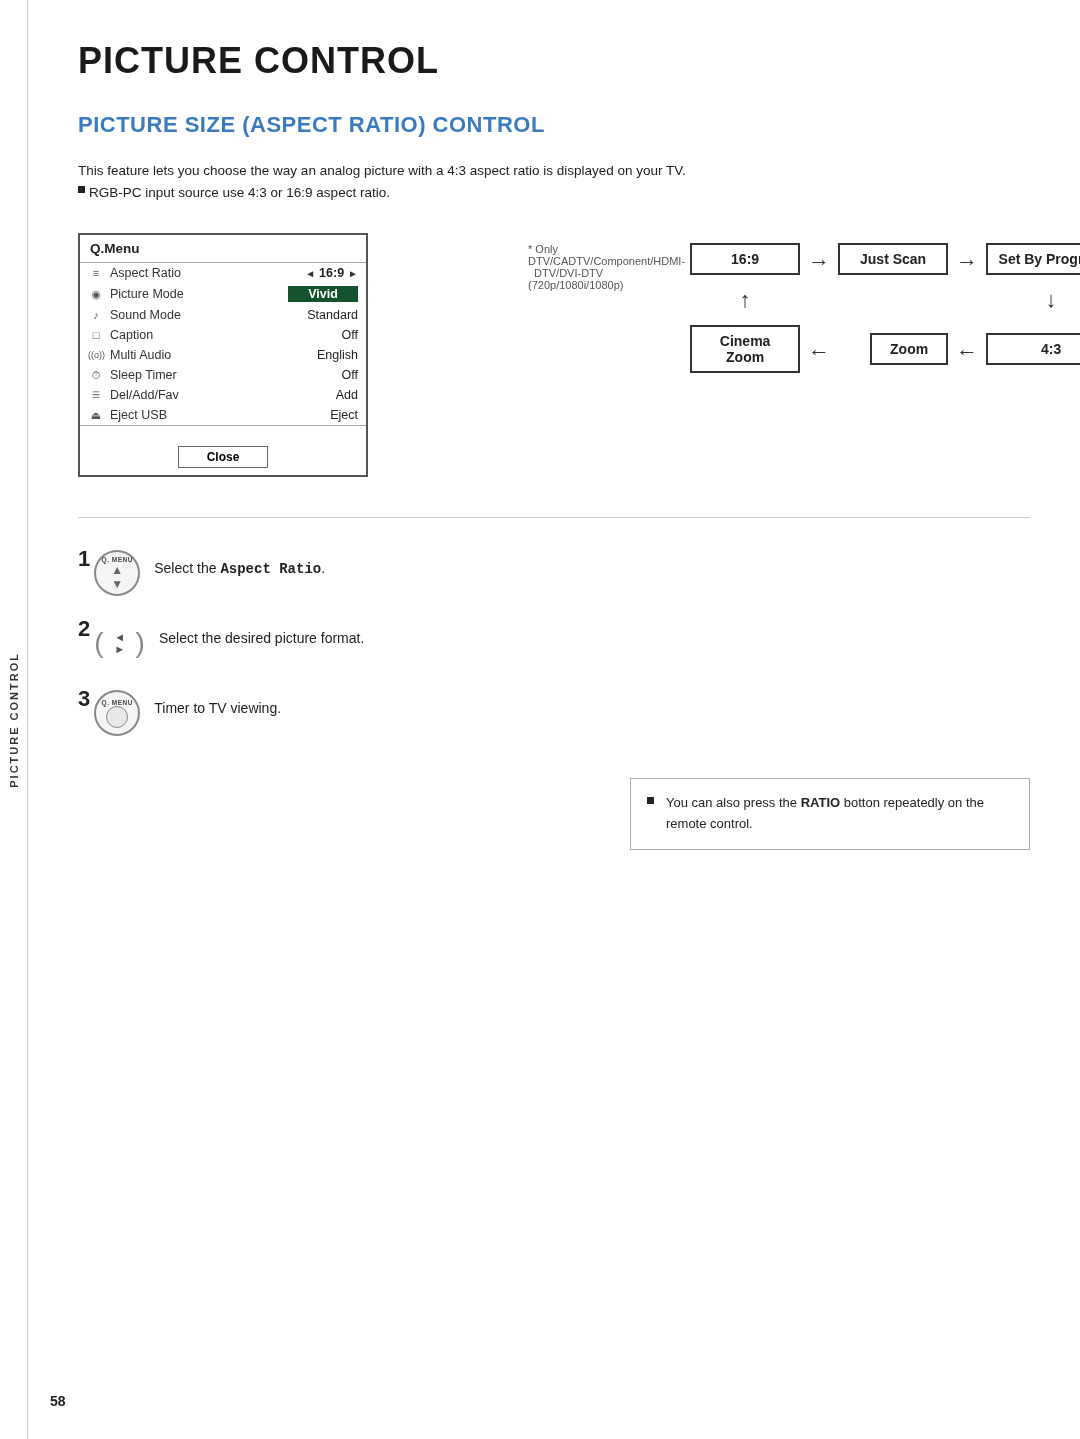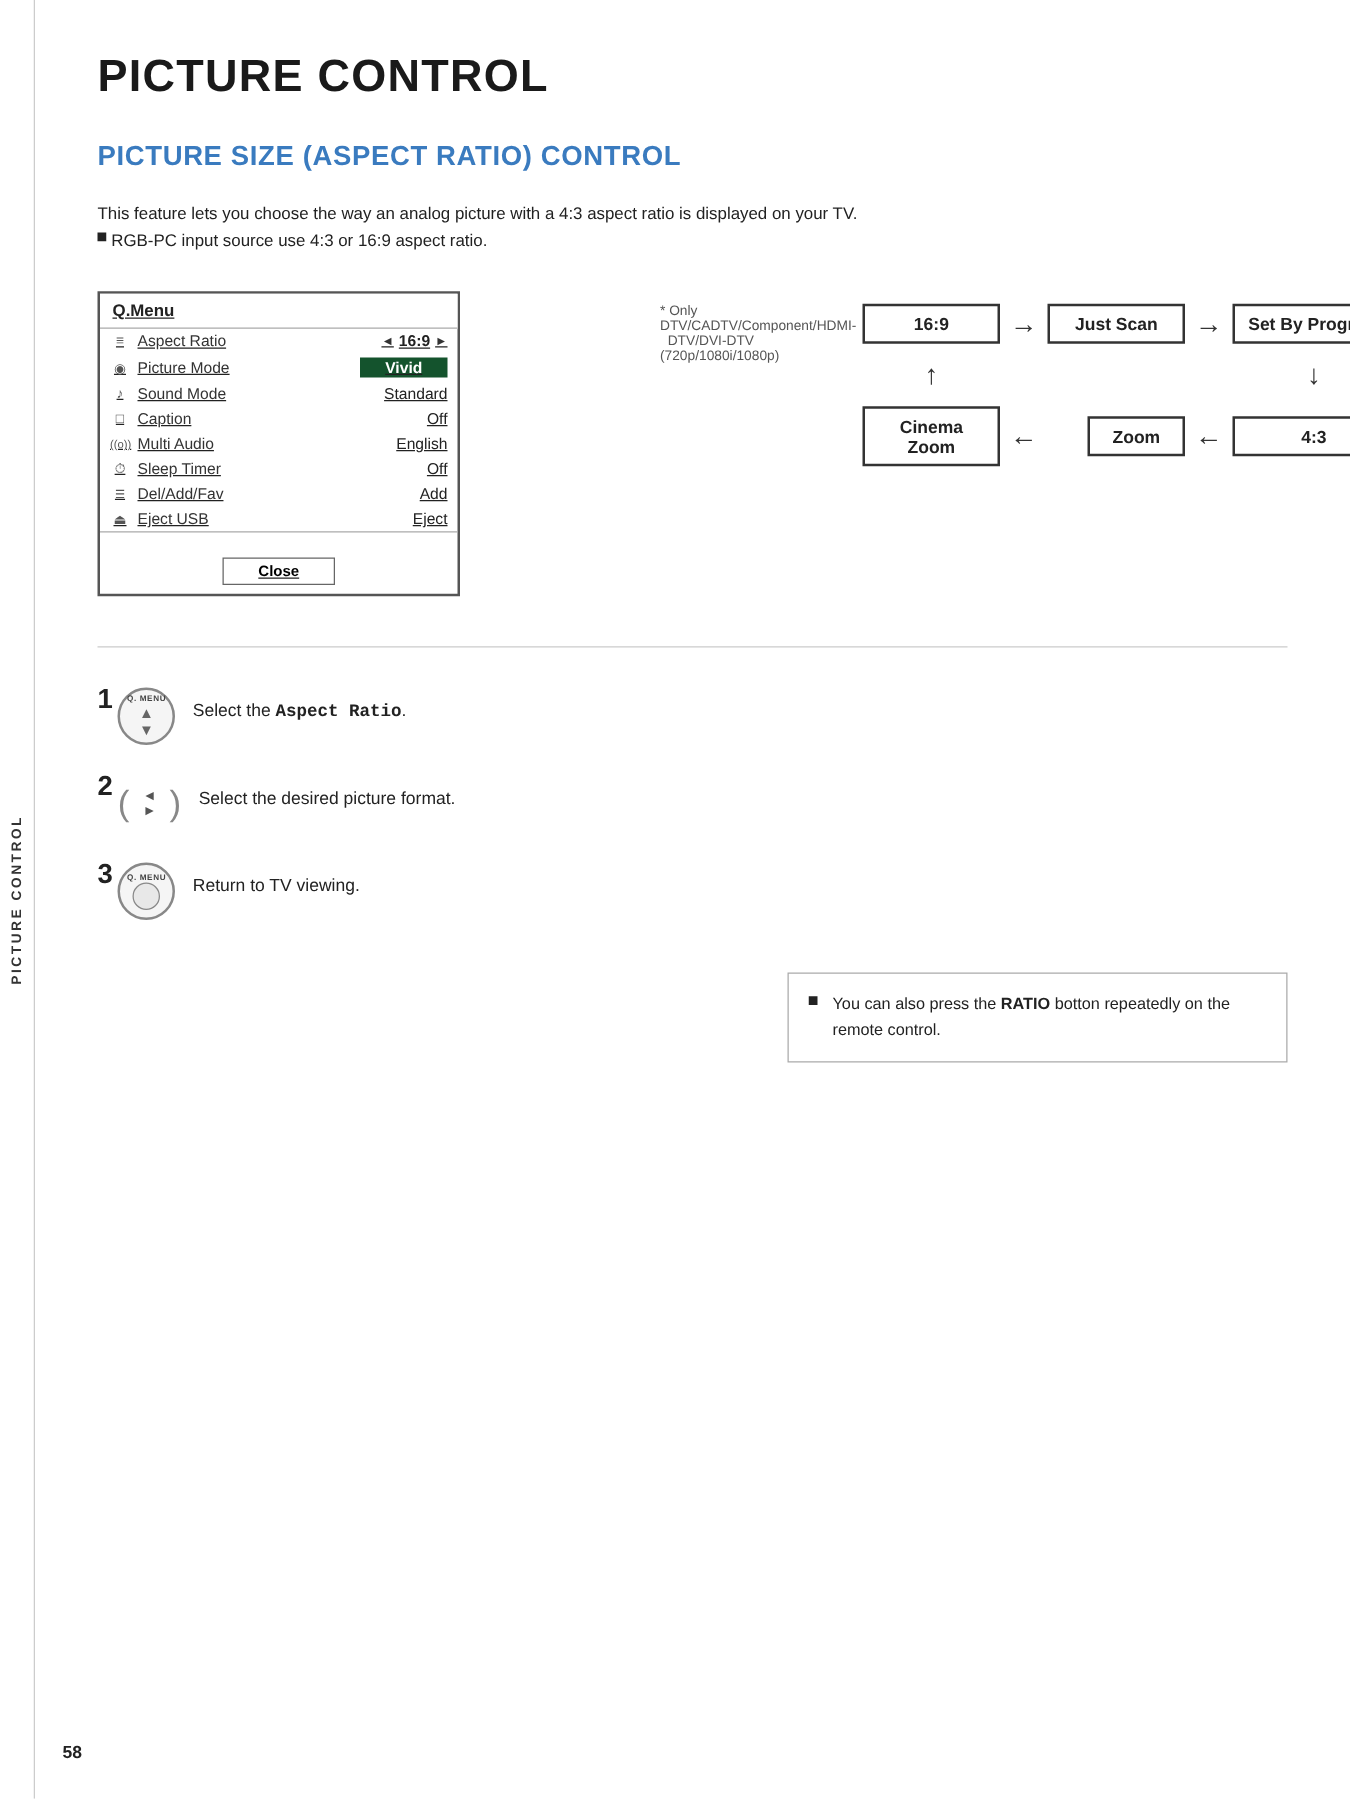--- a/index.html
+++ b/index.html
@@ -87,21 +87,20 @@
       margin-bottom: 40px;
       align-items: flex-start;
     }
 
     
     .qmenu-box {
       border: 2px solid #555;
       width: 290px;
       flex-shrink: 0;
       background: #fff;
-      text-decoration: underline;
     }
     .qmenu-title {
       padding: 6px 10px;
       font-weight: bold;
       font-size: 13.5px;
       border-bottom: 1px solid #aaa;
       background: #fff;
     }
     .qmenu-row {
       display: flex;
@@ -469,21 +468,21 @@
     </div>
 
     <div class="step">
       <div class="step-icon-group">
         <span class="step-num-label">3</span>
         <div class="qmenu-circle">
           <span class="q-label">Q. MENU</span>
           <div style="width:22px;height:22px;border-radius:50%;border:1.5px solid #888;background:#e8e8e8;"></div>
         </div>
       </div>
-      <p class="step-text">Return to TV viewing.</p>
+      <p class="step-text">Timer to TV viewing.</p>
     </div>
 
   </div>
 
   <div class="note-box-area">
     <div class="note-box">
       <div class="note-box-line">
         <span class="note-sq"></span>
         <span>You can also press the <strong>RATIO</strong> botton repeatedly on the remote control.</span>
       </div>

